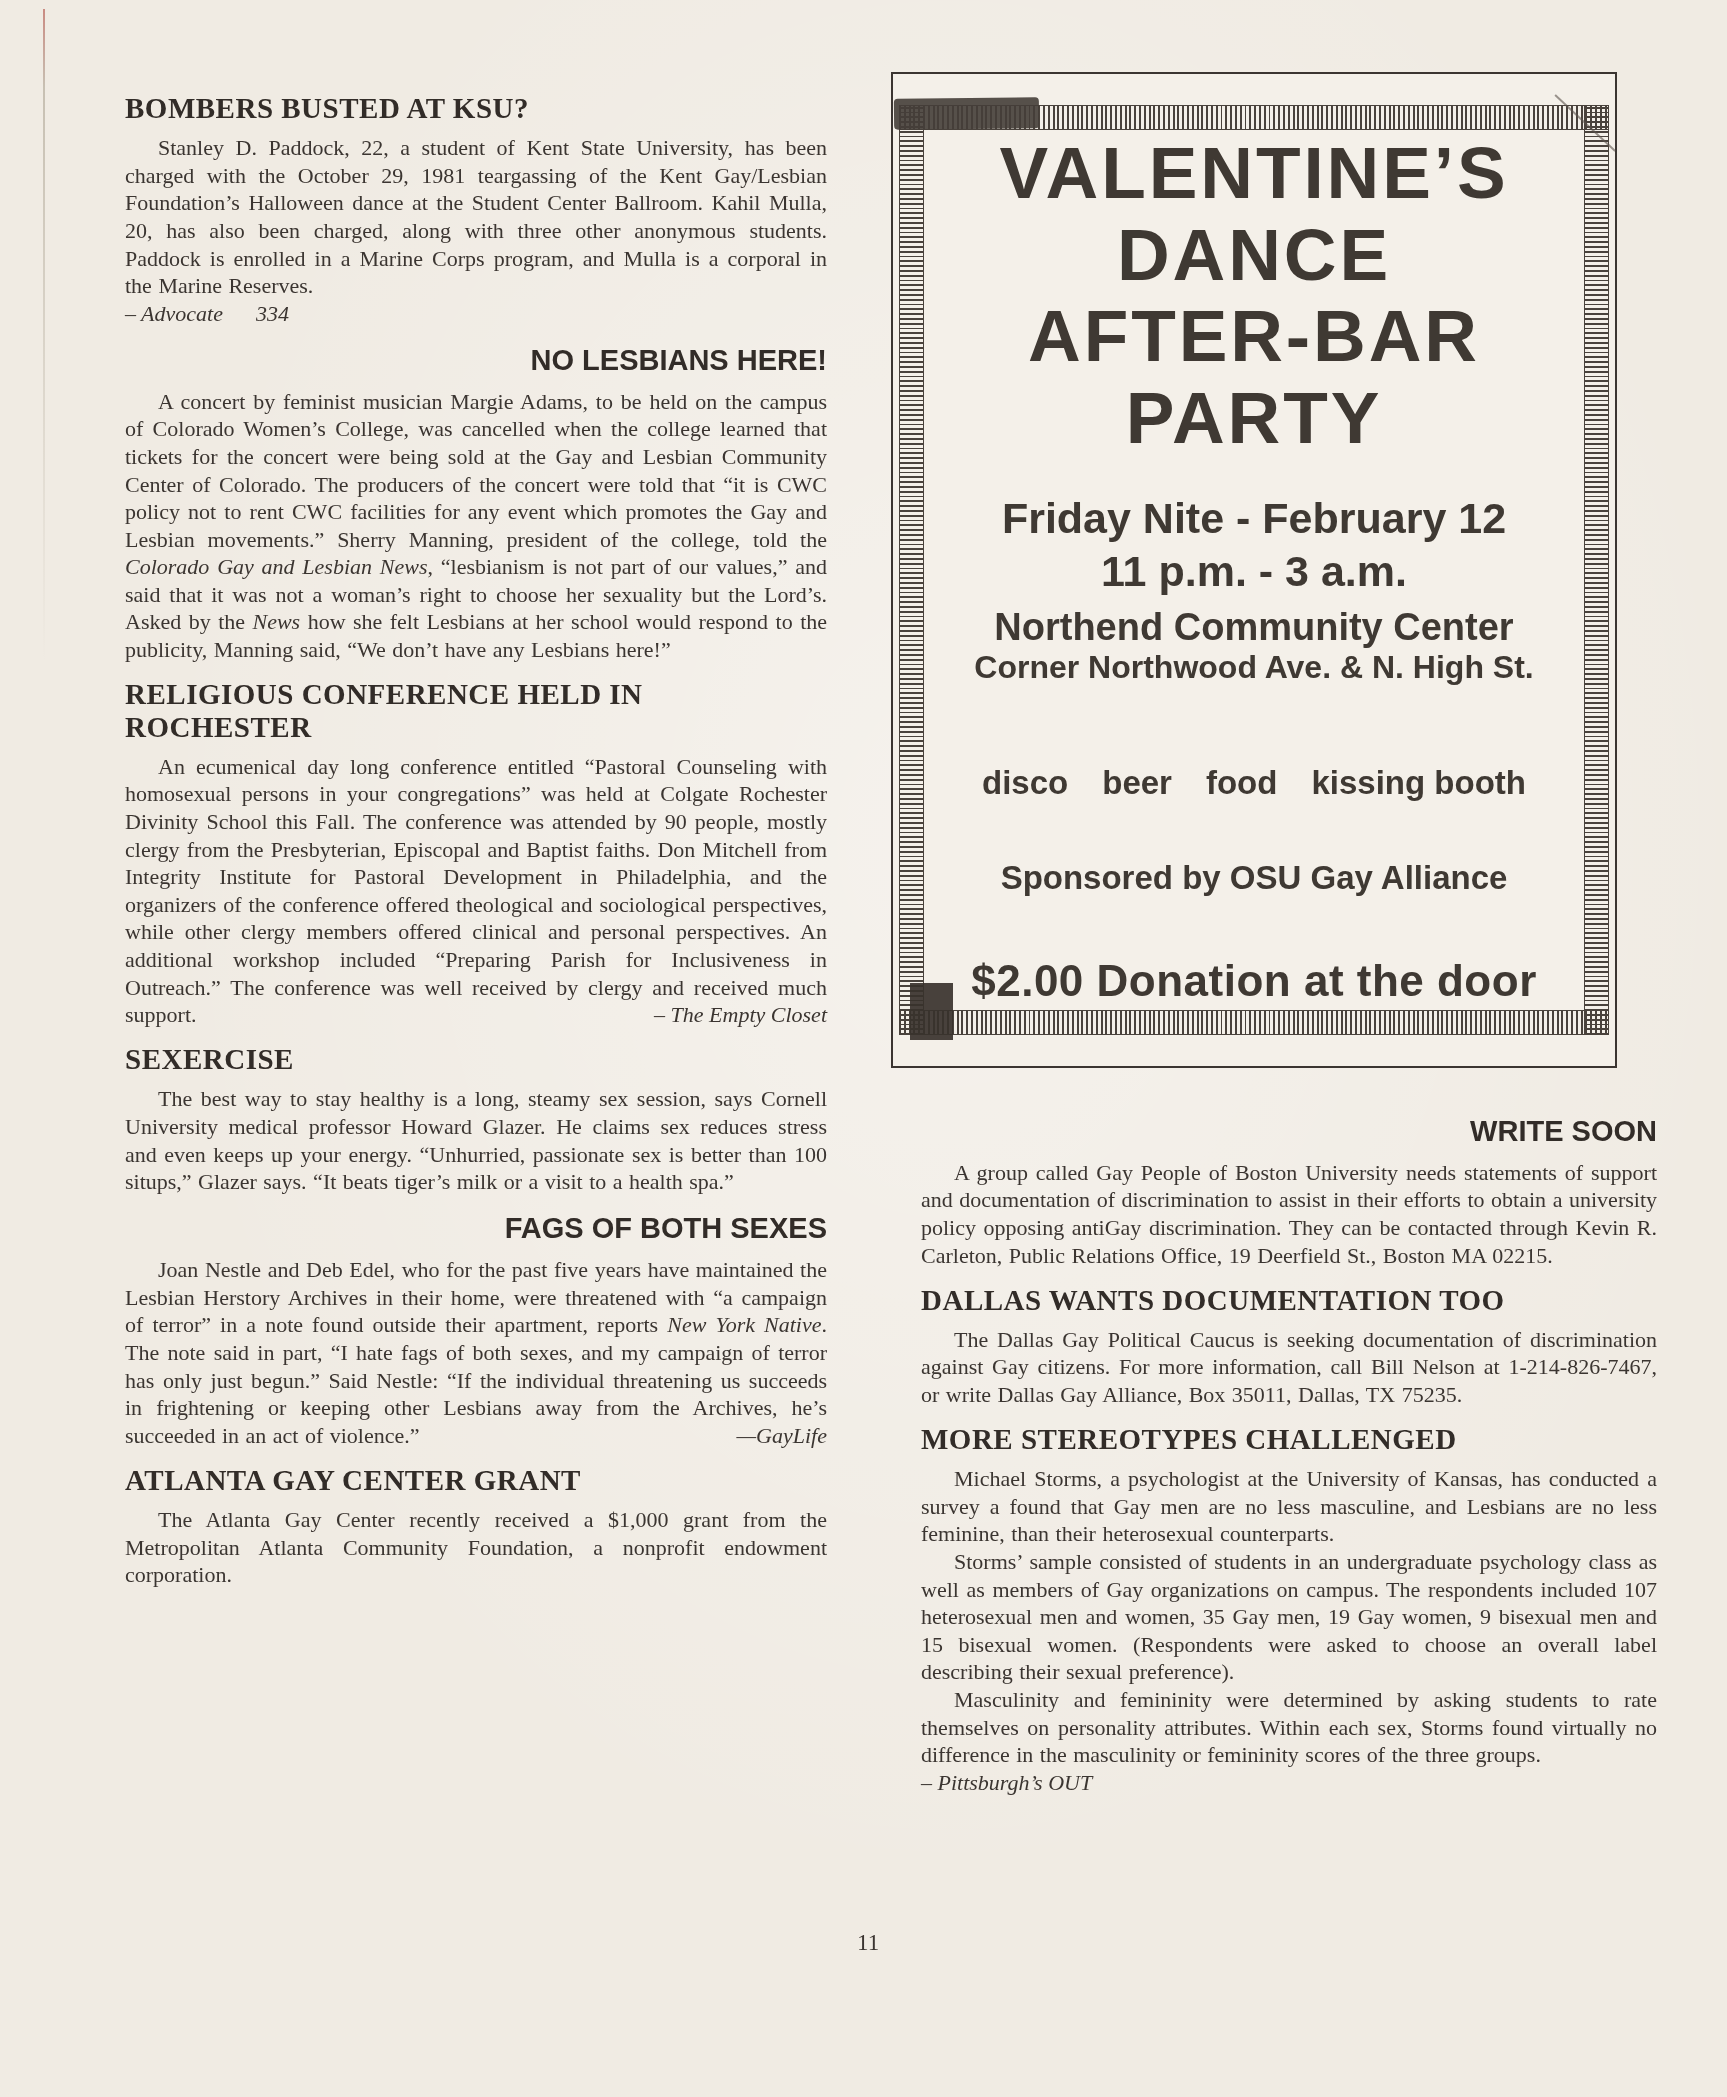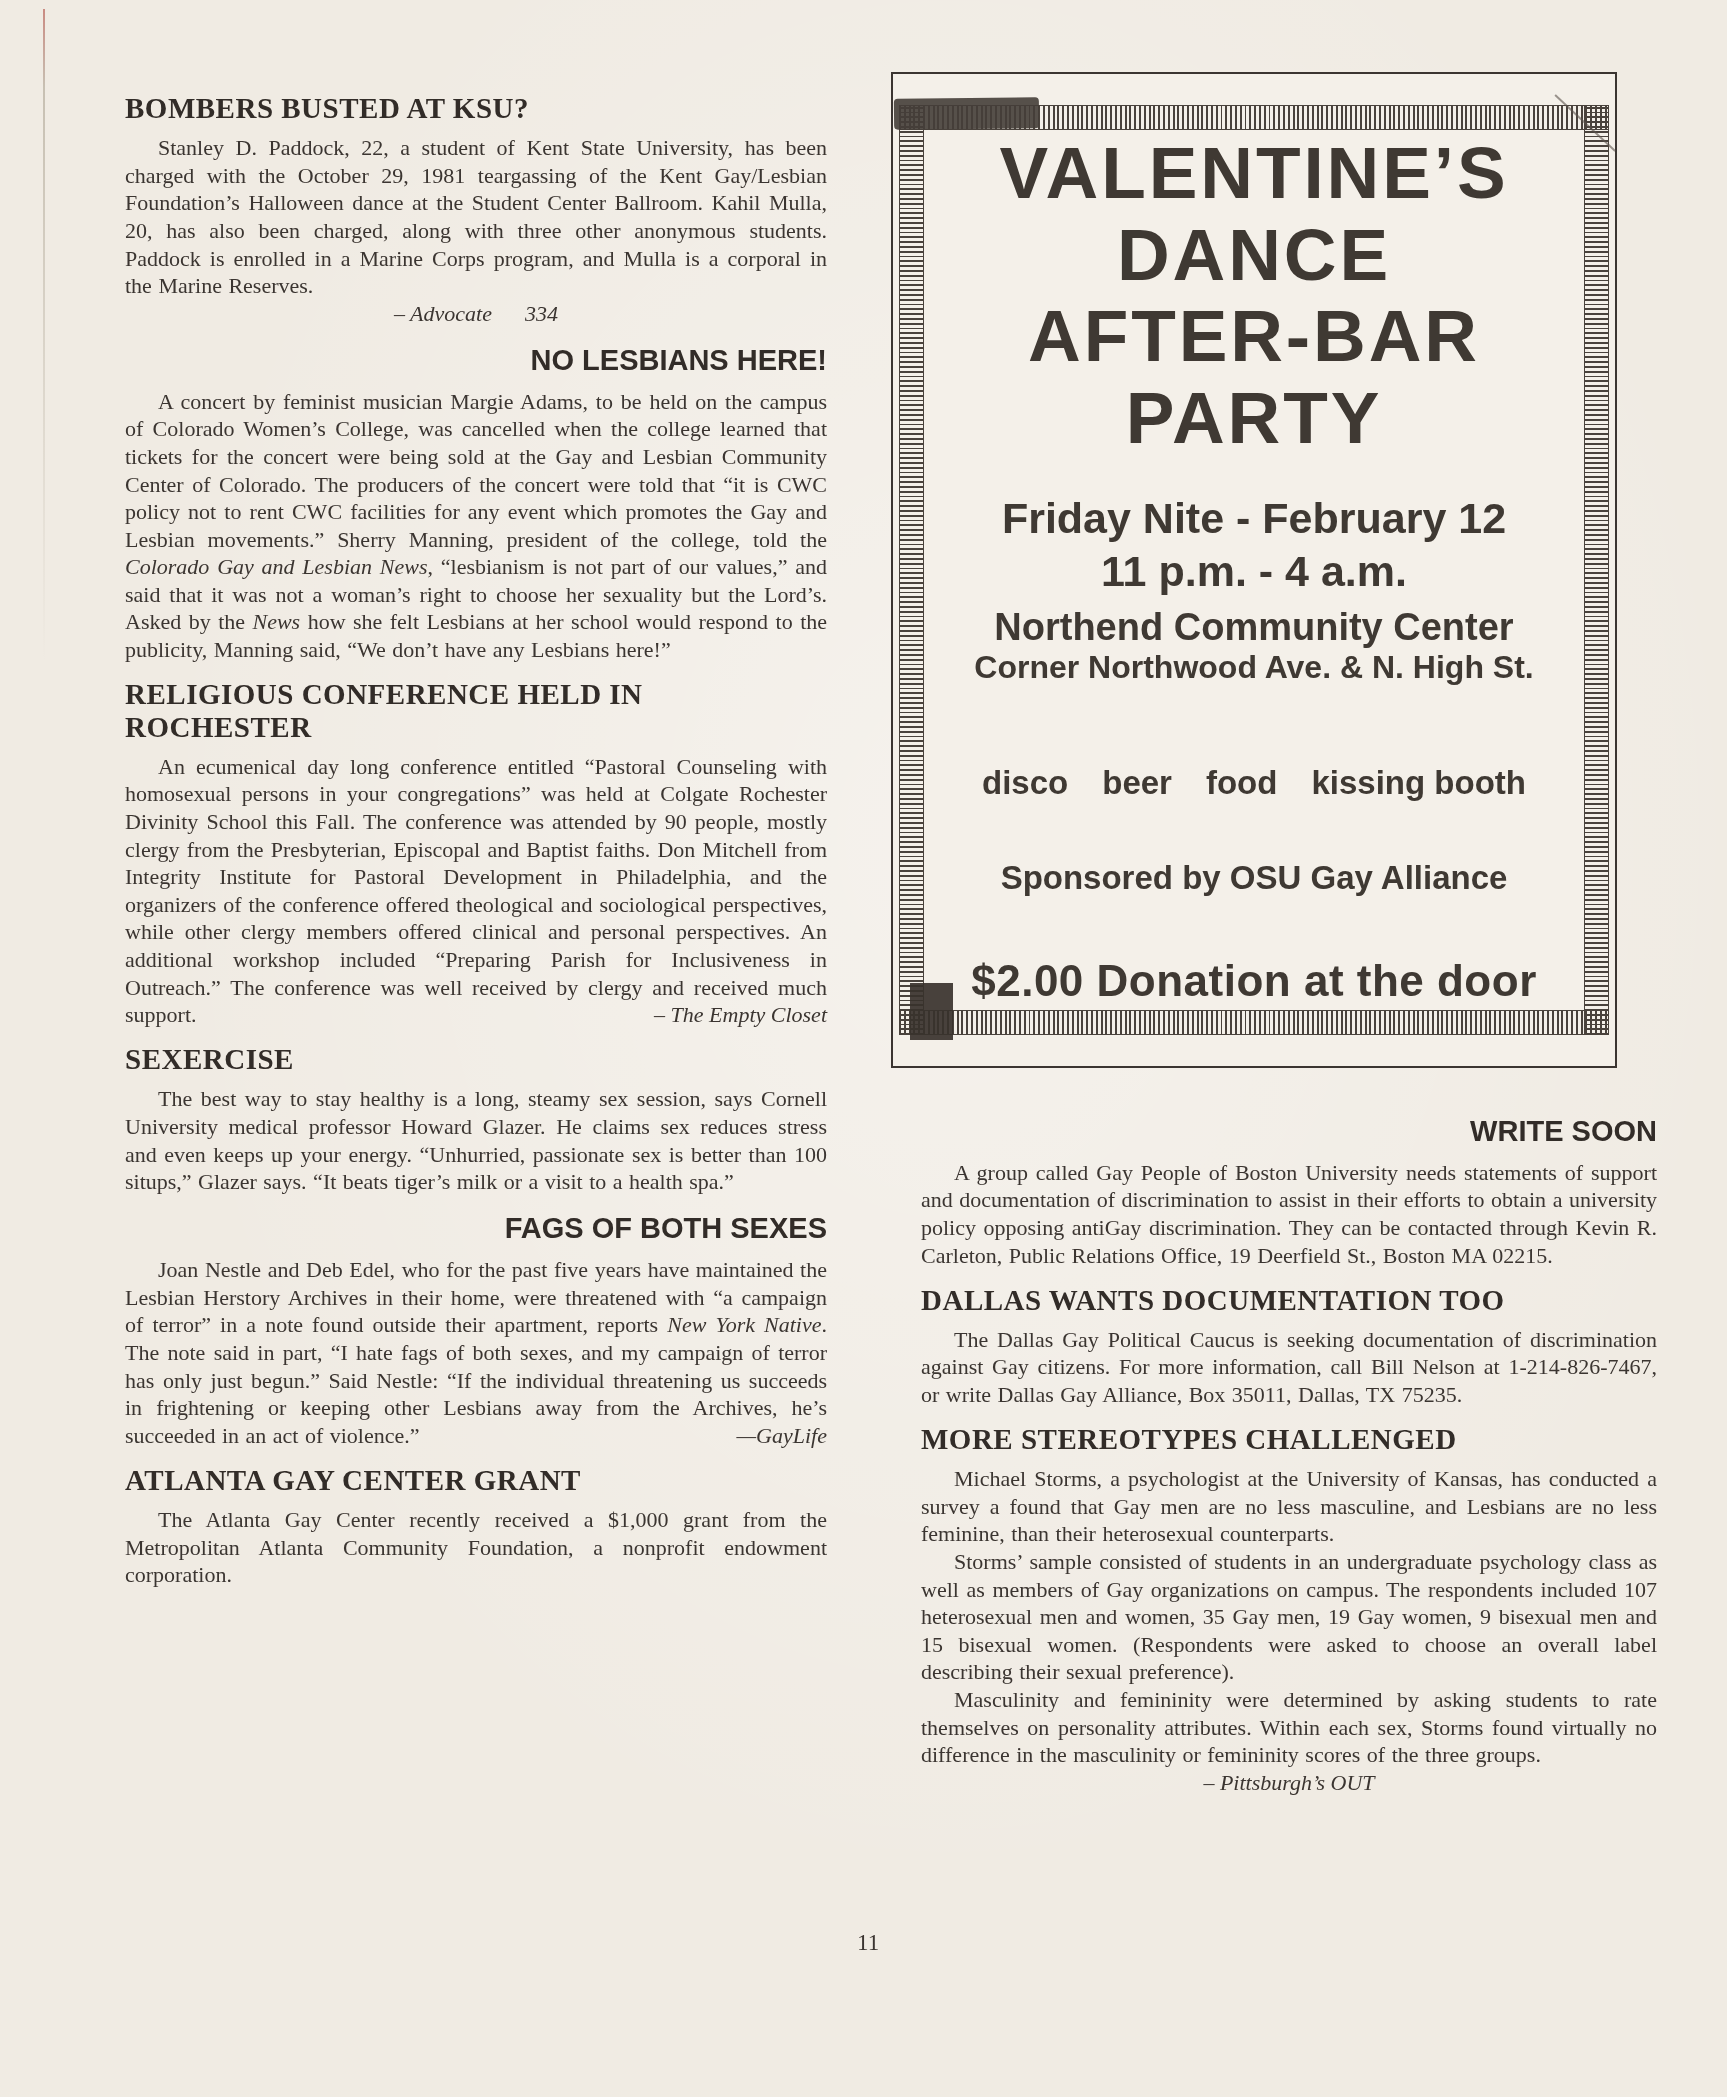--- a/index.html
+++ b/index.html
@@ -40,21 +40,21 @@
     letter-spacing:0;color:var(--ink-dark);
   }
   .article:first-child .h-serif{margin-top:0;}
   .body-p{
     margin:0;font-size:22px;line-height:27.6px;
     text-align:justify;text-indent:33px;
     word-spacing:1px;
   }
   .it{font-style:italic;}
   .para-wrap{position:relative;}
-  .attr-line{text-align:center;font-size:22px;line-height:27.6px;margin:0;}
+  .attr-line{text-align:left;font-size:22px;line-height:27.6px;margin:0;}
   .attr{font-style:italic;}
   .attr-inline{
     position:absolute;right:0;bottom:0;
     font-size:22px;line-height:27.6px;font-style:italic;
   }
 
   
   .ad{
     position:relative;
     margin-left:-30px;
@@ -181,21 +181,21 @@
         <div class="fold-mark"></div>
 
         <div class="ad-inner">
           <div class="ad-title">
             <div>VALENTINE’S</div>
             <div>DANCE</div>
             <div>AFTER-BAR</div>
             <div>PARTY</div>
           </div>
           <div class="ad-date">Friday Nite - February 12</div>
-          <div class="ad-time">11 p.m. - 4 a.m.</div>
+          <div class="ad-time">11 p.m. - 3 a.m.</div>
           <div class="ad-venue">Northend Community Center</div>
           <div class="ad-address">Corner Northwood Ave. &amp; N. High St.</div>
           <div class="ad-features">
             <span>disco</span>
             <span>beer</span>
             <span>food</span>
             <span>kissing booth</span>
           </div>
           <div class="ad-sponsor">Sponsored by OSU Gay Alliance</div>
           <div class="ad-donation">$2.00 Donation at the door</div>

